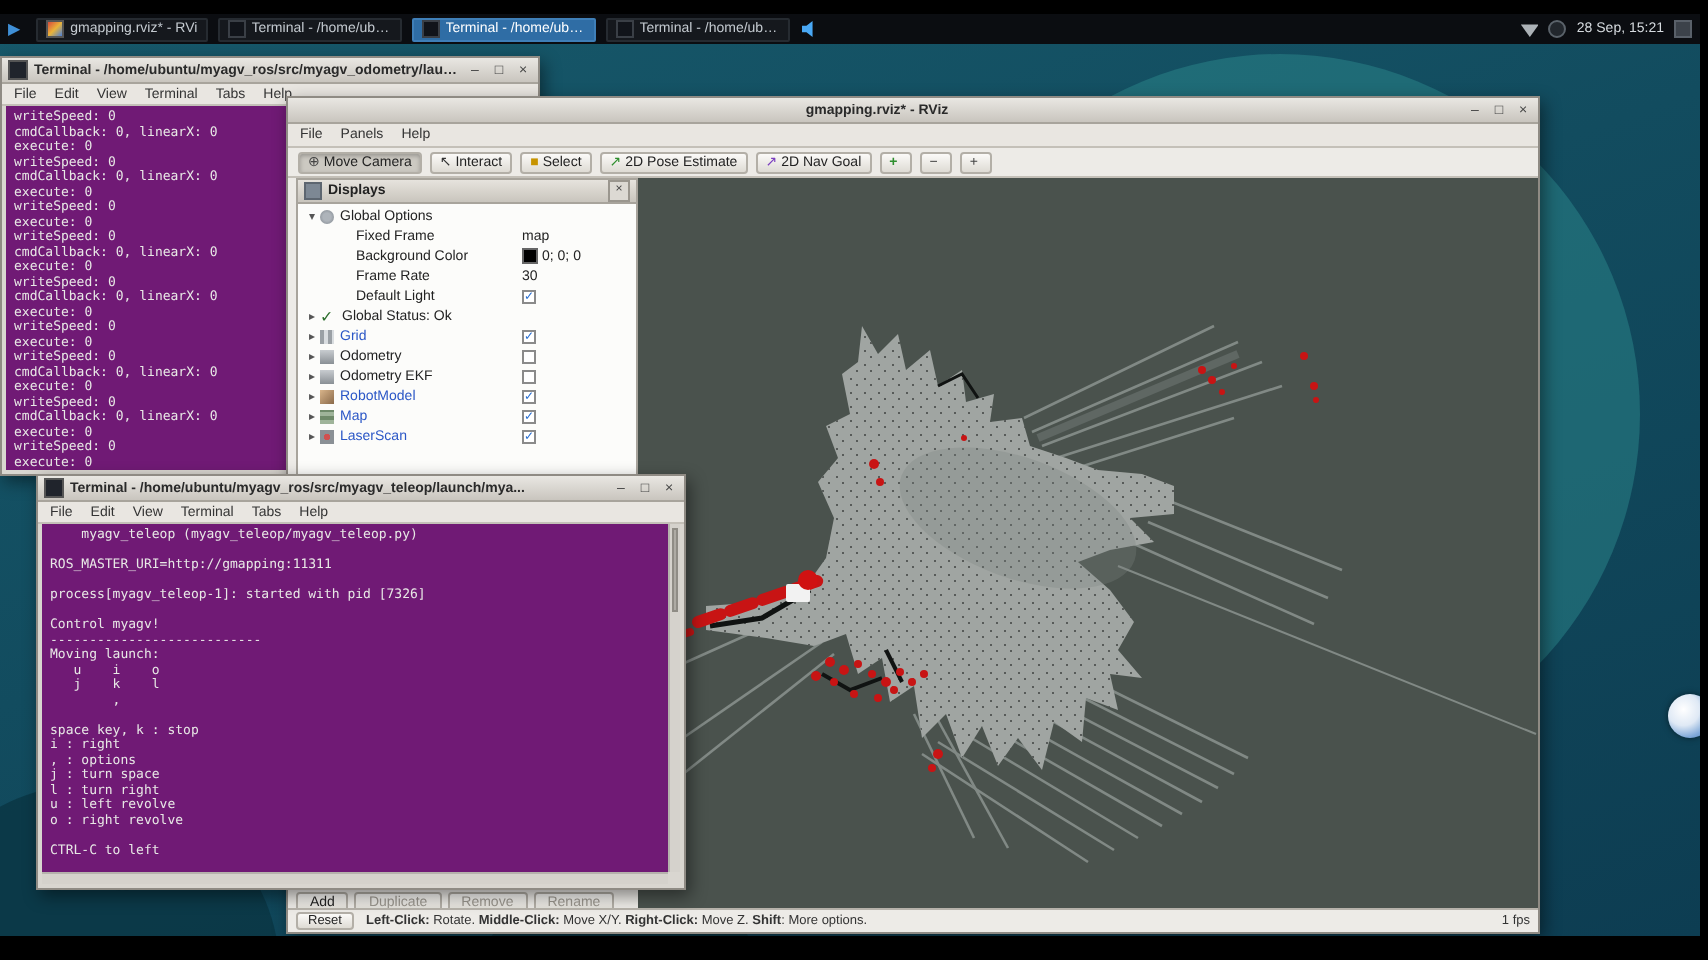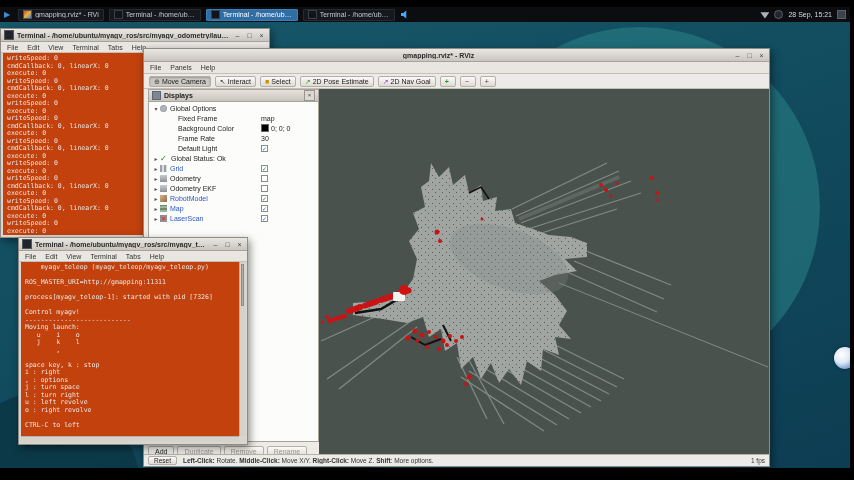--- a/index.html
+++ b/index.html
@@ -40,21 +40,21 @@
   .tbar{height:13px;display:flex;align-items:center;padding:0 3px;gap:3px;
         background:linear-gradient(#e9e7e2,#c9c5be);border-bottom:1px solid #a8a49c;box-sizing:border-box;}
   .tbar .wic{width:8px;height:8px;background:#20242c;border:1px solid #555;flex-shrink:0;}
   .tbar .ttl{font-size:7px;color:#2a2a2a;font-weight:bold;white-space:nowrap;overflow:hidden;text-overflow:ellipsis;flex:1;}
   .tbar .ttl.center{text-align:center;}
   .wbtns{display:flex;gap:3px;flex-shrink:0;}
   .wbtn{font-size:7px;color:#444;line-height:9px;width:9px;text-align:center;}
   .mbar{height:11px;display:flex;align-items:center;gap:9px;padding:0 6px;background:#e9e6e1;
         border-bottom:1px solid #c4c0b8;box-sizing:border-box;}
   .mitem{font-size:7px;color:#333;}
-  .termbody{position:absolute;left:2px;right:2px;bottom:2px;background:#c2410c;overflow:hidden;padding:2px 0 0 4px;}
+  .termbody{position:absolute;left:2px;right:2px;bottom:2px;background:#701a75;overflow:hidden;padding:2px 0 0 4px;}
   .tline{font-family:"DejaVu Sans Mono",monospace;font-size:6.5px;line-height:7.5px;height:7.5px;
          color:#e8e8e6;white-space:pre;}
   
   .rviz-toolbar{height:15px;display:flex;align-items:center;gap:4px;padding:0 5px;background:#edebe7;
                 border-bottom:1px solid #c4c0b8;box-sizing:border-box;}
   .tool{display:flex;align-items:center;gap:2px;height:11px;padding:0 4px;border:1px solid #b3afa7;border-radius:2px;
         background:linear-gradient(#fbfaf8,#dedbd4);font-size:7px;color:#222;box-sizing:border-box;}
   .tool.pressed{background:#ccc9c2;box-shadow:inset 0 1px 2px rgba(0,0,0,.25);}
   .tool .tg{font-size:7px;line-height:7px;}
   .tg.g-move{color:#444}.tg.g-interact{color:#333}.tg.g-select{color:#c79400}
@@ -504,21 +504,21 @@
     </div>
     <div class="statusbar">
       <button class="reset">Reset</button>
       <span class="shelp">
         
       <span class="b">Left-Click: </span><span>Rotate.  </span><span class="b">Middle-Click: </span><span>Move X/Y.  </span><span class="b">Right-Click: </span><span>Move Z.  </span><span class="b">Shift</span><span>: More options.</span></span>
       <span class="fps">1 fps</span>
     </div>
   </div>
 
-  <div class="win z4" style="left:18px;top:237px;width:230px;height:208px;">
+  <div class="win z4" style="left:18px;top:237px;width:325px;height:208px;">
     <div class="tbar">
       <span class="wic"></span>
       <span class="ttl">Terminal - /home/ubuntu/myagv_ros/src/myagv_teleop/launch/mya...</span>
       <span class="wbtns">
         <span class="wbtn">–</span>
         <span class="wbtn">□</span>
         <span class="wbtn">×</span>
       </span>
     </div>
     <div class="mbar">

